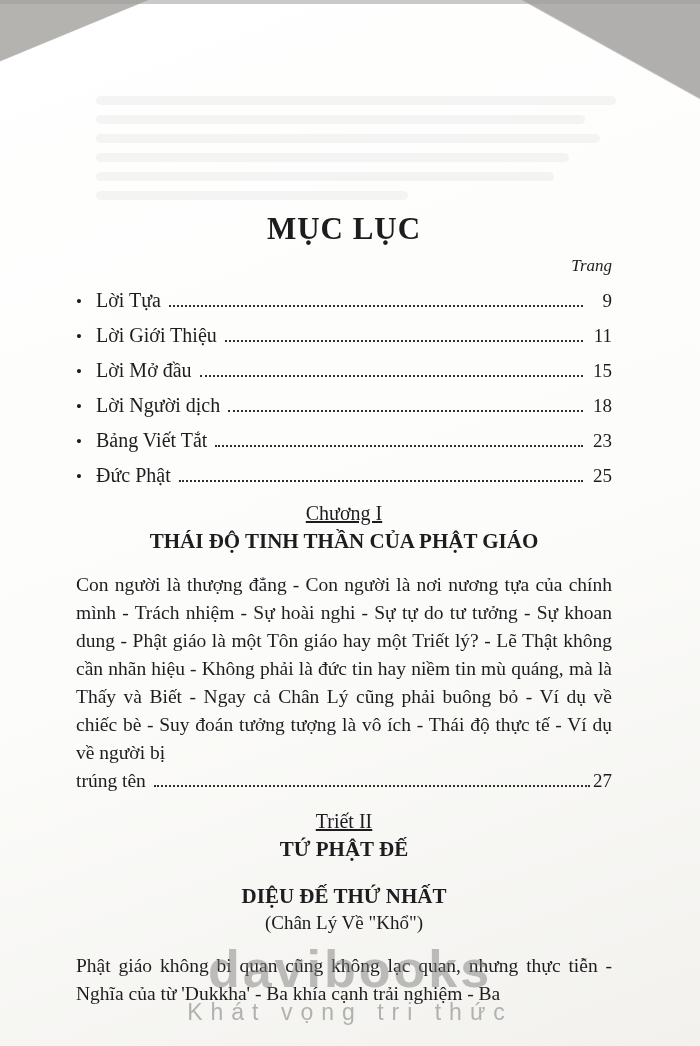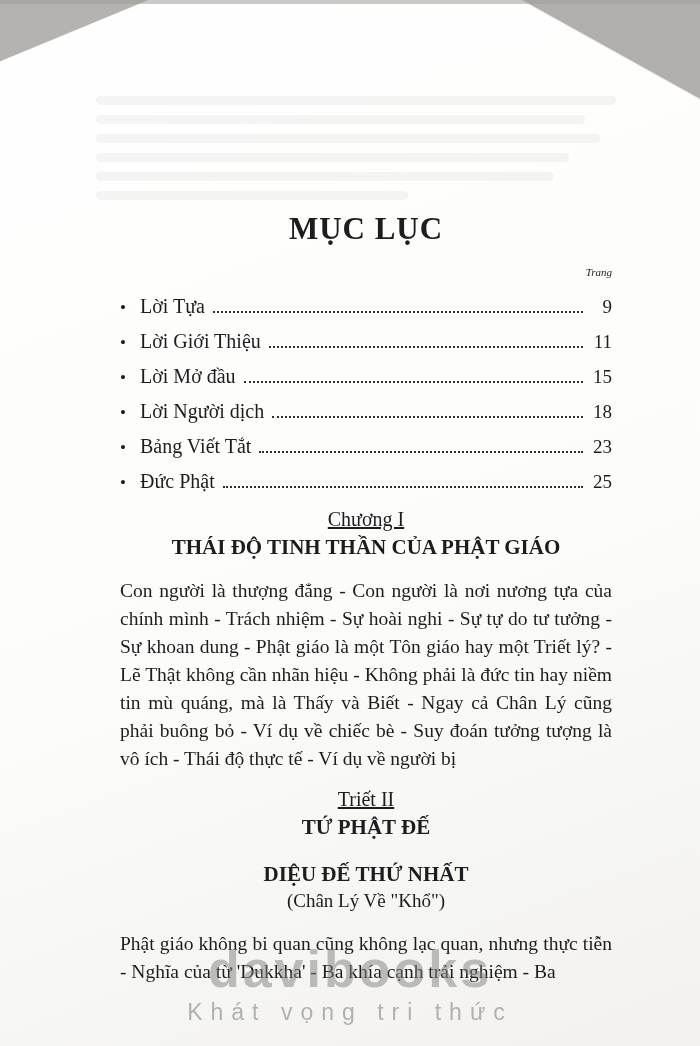--- a/index.html
+++ b/index.html
@@ -29,35 +29,35 @@
     background: rgba(160,158,154,0.55);
   }
   
   .bleed { position: absolute; top: 96px; left: 96px; width: 520px; }
   .bleed div {
     height: 9px; border-radius: 5px; margin-bottom: 10px;
     background: rgba(110,110,110,0.07);
   }
   .content {
     position: relative;
-    padding: 210px 88px 0 120px;
+    padding: 210px 88px 0 76px;
   }
   .title {
     text-align: center;
     font-size: 31px;
     font-weight: bold;
     letter-spacing: 1px;
     line-height: 38px;
   }
   .trang {
     text-align: right;
     font-style: italic;
-    font-size: 11px;
+    font-size: 17px;
     line-height: 20px;
-    margin-top: 14px;
+    margin-top: 8px;
   }
   .toc { margin-top: 14px; }
   .toc-row {
     display: flex;
     align-items: baseline;
     font-size: 20px;
     line-height: 20px;
     margin-bottom: 13px;
   }
   .bullet { width: 20px; flex: none; font-size: 17px; }
@@ -194,20 +194,25 @@
         <span class="toc-label">Đức Phật</span>
         <span class="leader"></span>
         <span class="toc-page">25</span>
       </div>
     </div>
 
     <div class="chap-head">Chương I</div>
     <div class="chap-title">THÁI ĐỘ TINH THẦN CỦA PHẬT GIÁO</div>
 
     <p class="summary"><span>Con người là thượng đẳng - Con người là nơi nương tựa của chính mình - Trách nhiệm - Sự hoài nghi - Sự tự do tư tưởng - Sự khoan dung - Phật giáo là một Tôn giáo hay một Triết lý? - Lẽ Thật không cần nhãn hiệu - Không phải là đức tin hay niềm tin mù quáng, mà là Thấy và Biết - Ngay cả Chân Lý cũng phải buông bỏ - Ví dụ về chiếc bè - Suy đoán tưởng tượng là vô ích - Thái độ thực tế - Ví dụ về người bị</span></p>
+    <div class="summary-tail">
+      <span>trúng tên</span>
+      <span class="leader"></span>
+      <span class="tail-page">27</span>
+    </div>
 
     <div class="chap-head">Triết II</div>
     <div class="chap-title">TỨ PHẬT ĐẾ</div>
 
     <div class="section-title">DIỆU ĐẾ THỨ NHẤT</div>
     <div class="section-note">(Chân Lý Về "Khổ")</div>
 
     <p class="summary"><span>Phật giáo không bi quan cũng không lạc quan, nhưng thực tiễn - Nghĩa của từ 'Dukkha' - Ba khía cạnh trải nghiệm - Ba</span></p>
 
   </div>

